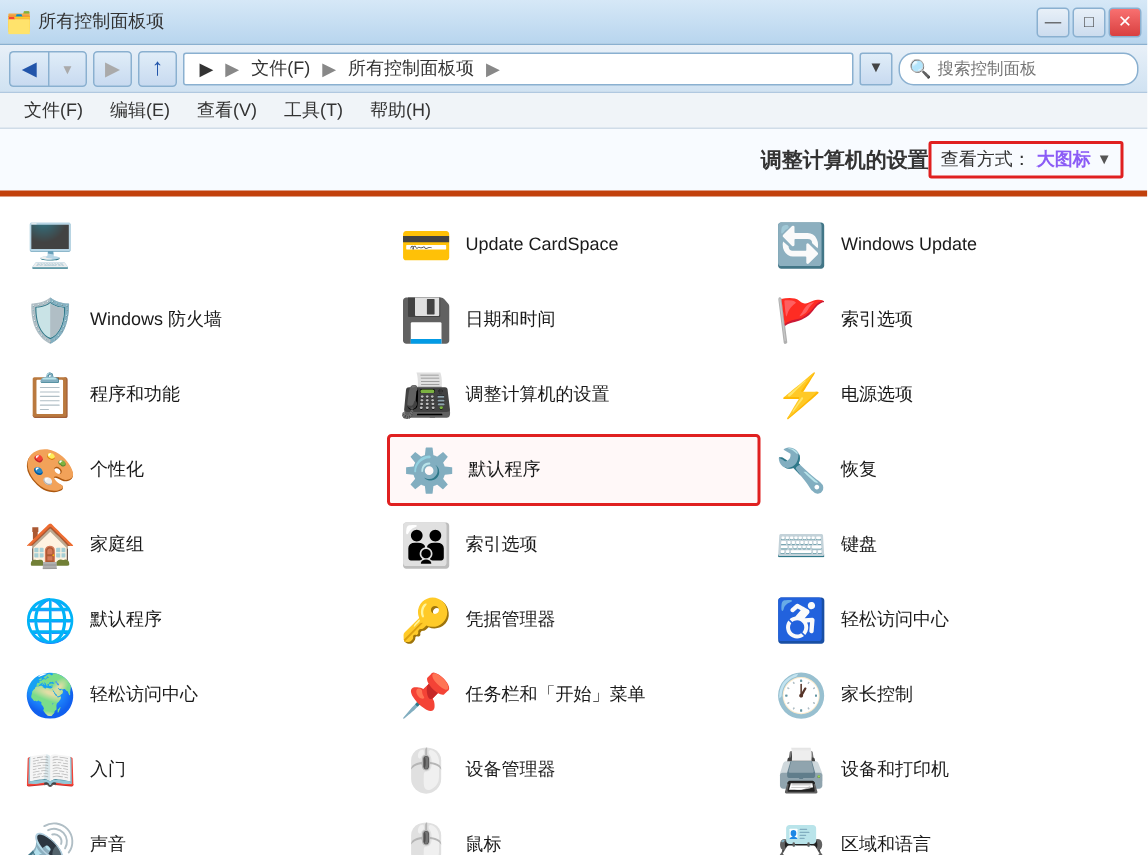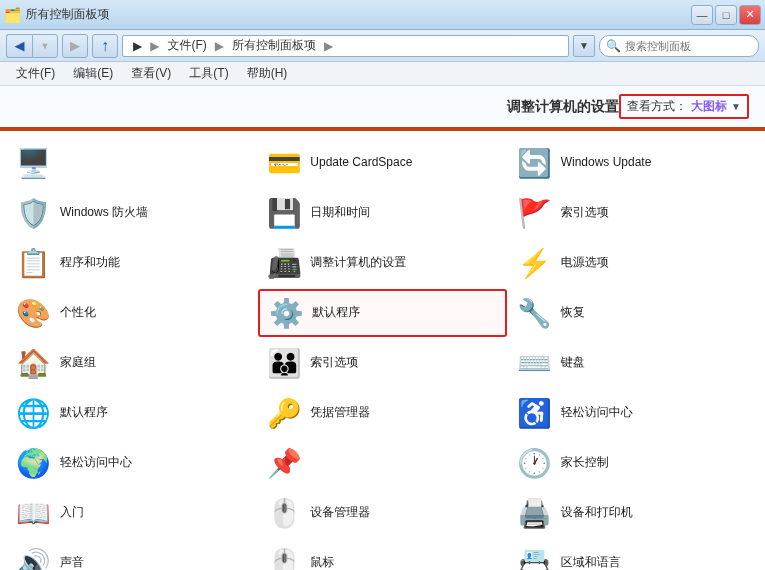--- a/index.html
+++ b/index.html
@@ -367,20 +367,21 @@
         <div class="icon-item">
           <div class="icon-img">♿</div>
           <span class="icon-label">轻松访问中心</span>
         </div>
         <div class="icon-item">
           <div class="icon-img">🌍</div>
           <span class="icon-label">轻松访问中心</span>
         </div>
         <div class="icon-item">
           <div class="icon-img">📌</div>
+          <span class="icon-label">任务栏和「开始」菜单</span>
         </div>
         <div class="icon-item">
           <div class="icon-img">🕐</div>
           <span class="icon-label">家长控制</span>
         </div>
         <div class="icon-item">
           <div class="icon-img">📖</div>
           <span class="icon-label">入门</span>
         </div>
         <div class="icon-item">

